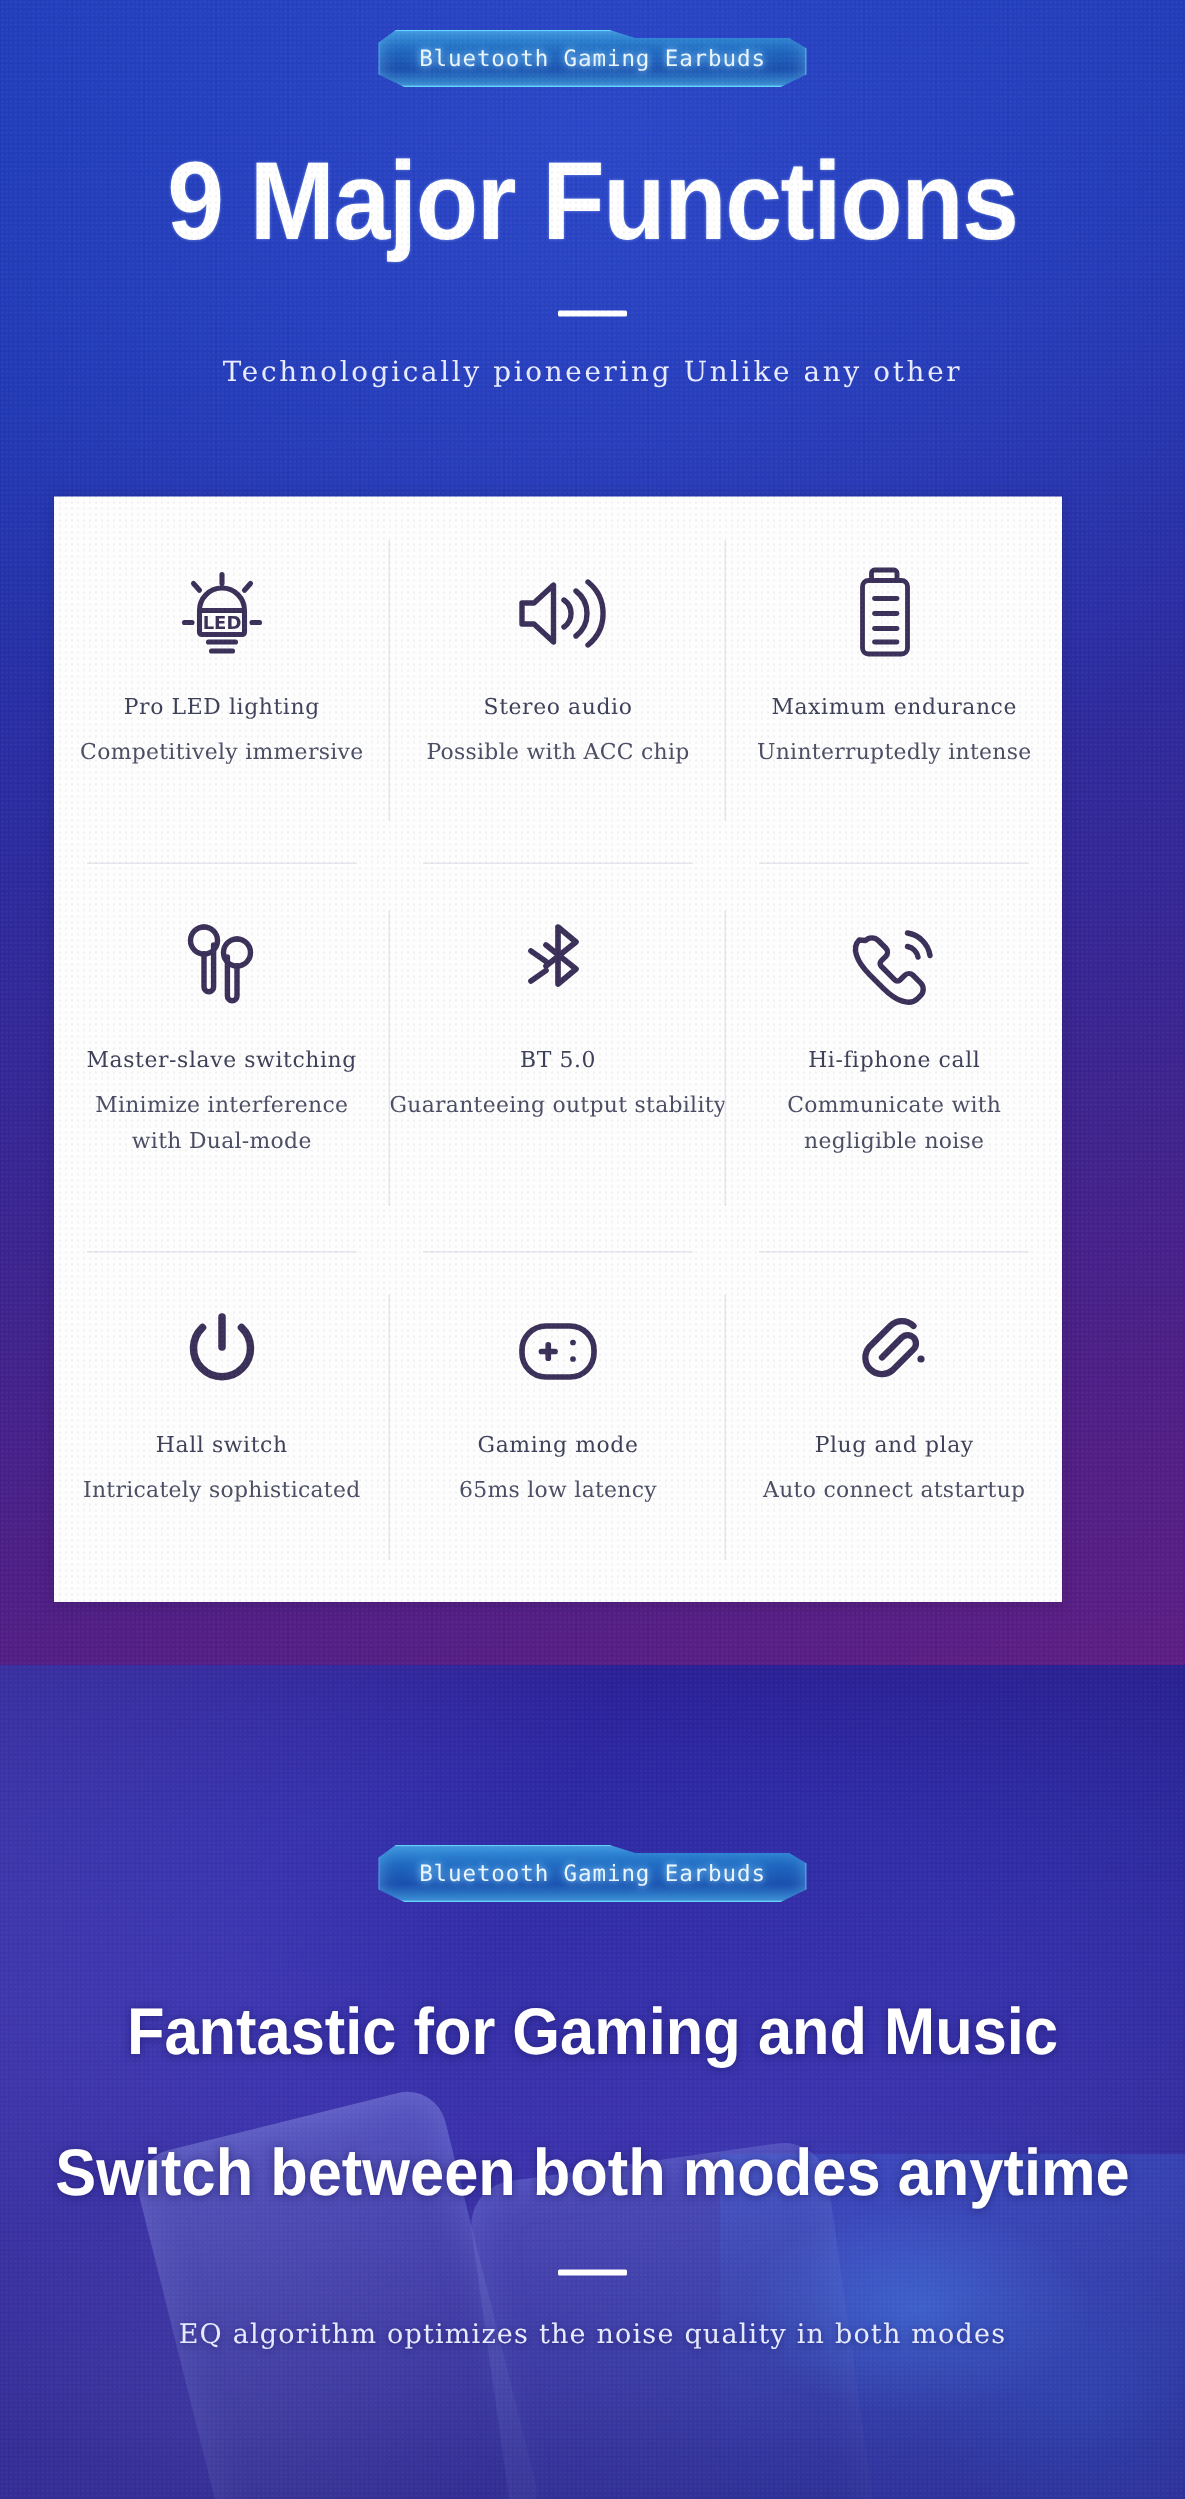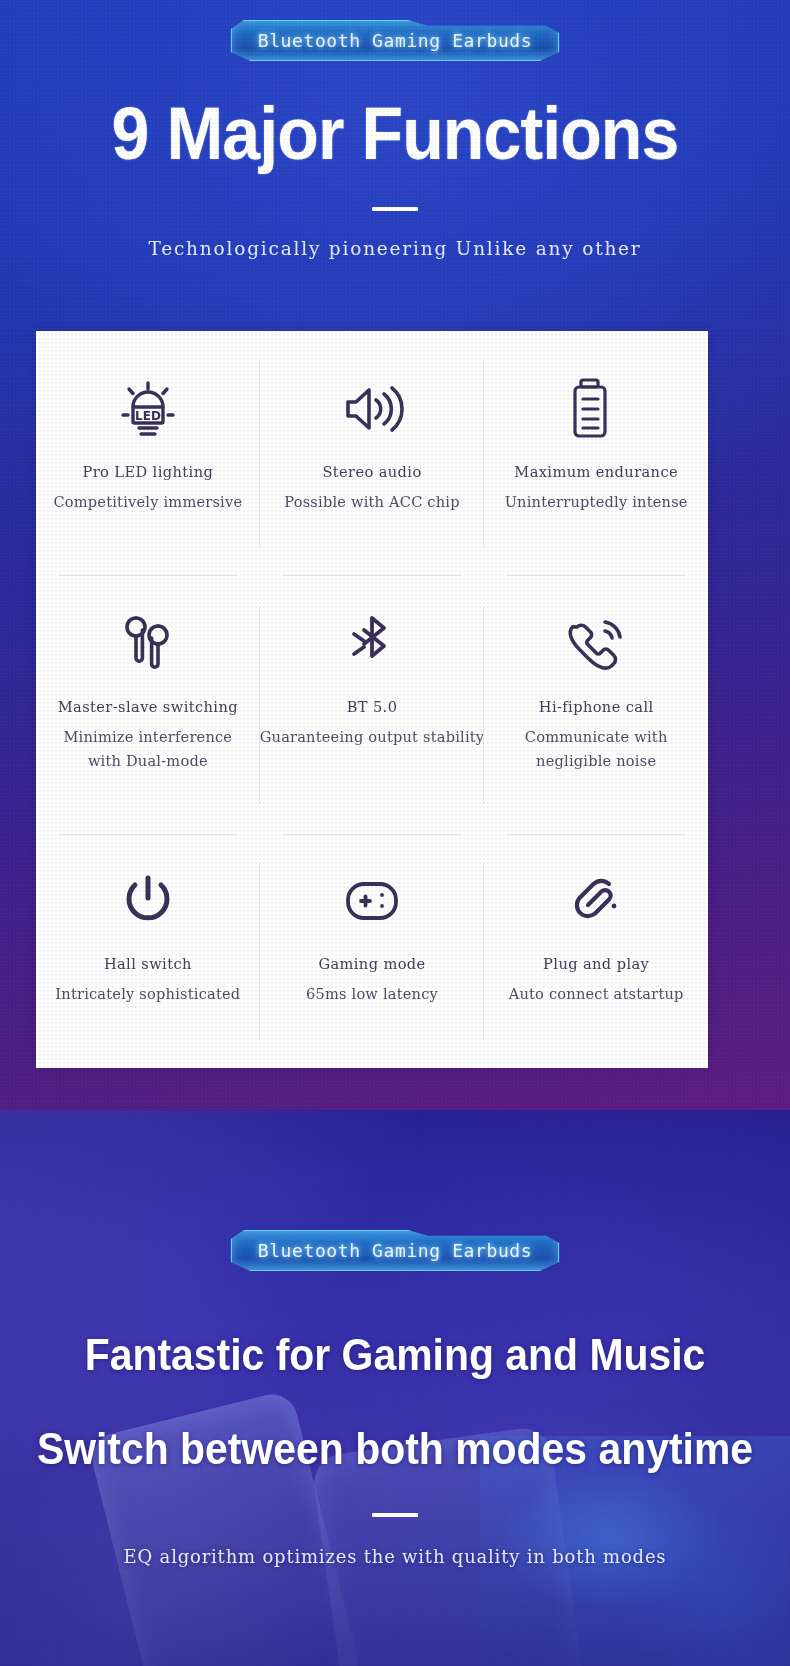--- a/index.html
+++ b/index.html
@@ -28,21 +28,21 @@
     background-position:0 0, 2px 1px;
     pointer-events:none;
   }
 
   
   .badge-wrap { position:absolute; left:0; width:790px; text-align:center; }
   .badge {
     display:inline-block; position:relative;
     padding:9px 26px 9px 26px;
     font-family:"DejaVu Sans Mono", monospace;
-    font-size:18px; letter-spacing:.6px; color:#eaf6ff;
+    font-size:15px; letter-spacing:.6px; color:#eaf6ff;
     text-shadow:0 0 5px #9ddcff, 0 0 12px #53b7ff;
     background:linear-gradient(180deg,#2e86d6 0%, #1e63bd 40%, #1b4fae 70%, #2a7ac8 100%);
     border:1.5px solid #63d4ff;
     box-shadow:0 0 10px rgba(80,200,255,.85), inset 0 0 12px rgba(130,220,255,.45), 0 0 24px rgba(40,130,230,.6);
     clip-path:polygon(4% 0, 54% 0, 60% 14%, 96% 14%, 100% 32%, 100% 78%, 94% 100%, 6% 100%, 0 78%, 0 22%);
   }
 
   .h1 {
     position:absolute; left:0; width:790px; text-align:center;
     font-family:"Liberation Sans", sans-serif;
@@ -331,14 +331,14 @@
 
   <div class="badge-wrap" style="top:120px;">
     <span class="badge">Bluetooth Gaming Earbuds</span>
   </div>
 
   <div class="h2" style="top:222px;">Fantastic for Gaming and Music</div>
   <div class="h2" style="top:316px;">Switch between both modes anytime</div>
 
   <div class="divider" style="top:403px;"></div>
 
-  <div class="sub2" style="top:436px;">EQ algorithm optimizes the with quality in both modes</div>
+  <div class="sub2" style="top:436px;">EQ algorithm optimizes the noise quality in both modes</div>
 </div>
 
 </body></html>

